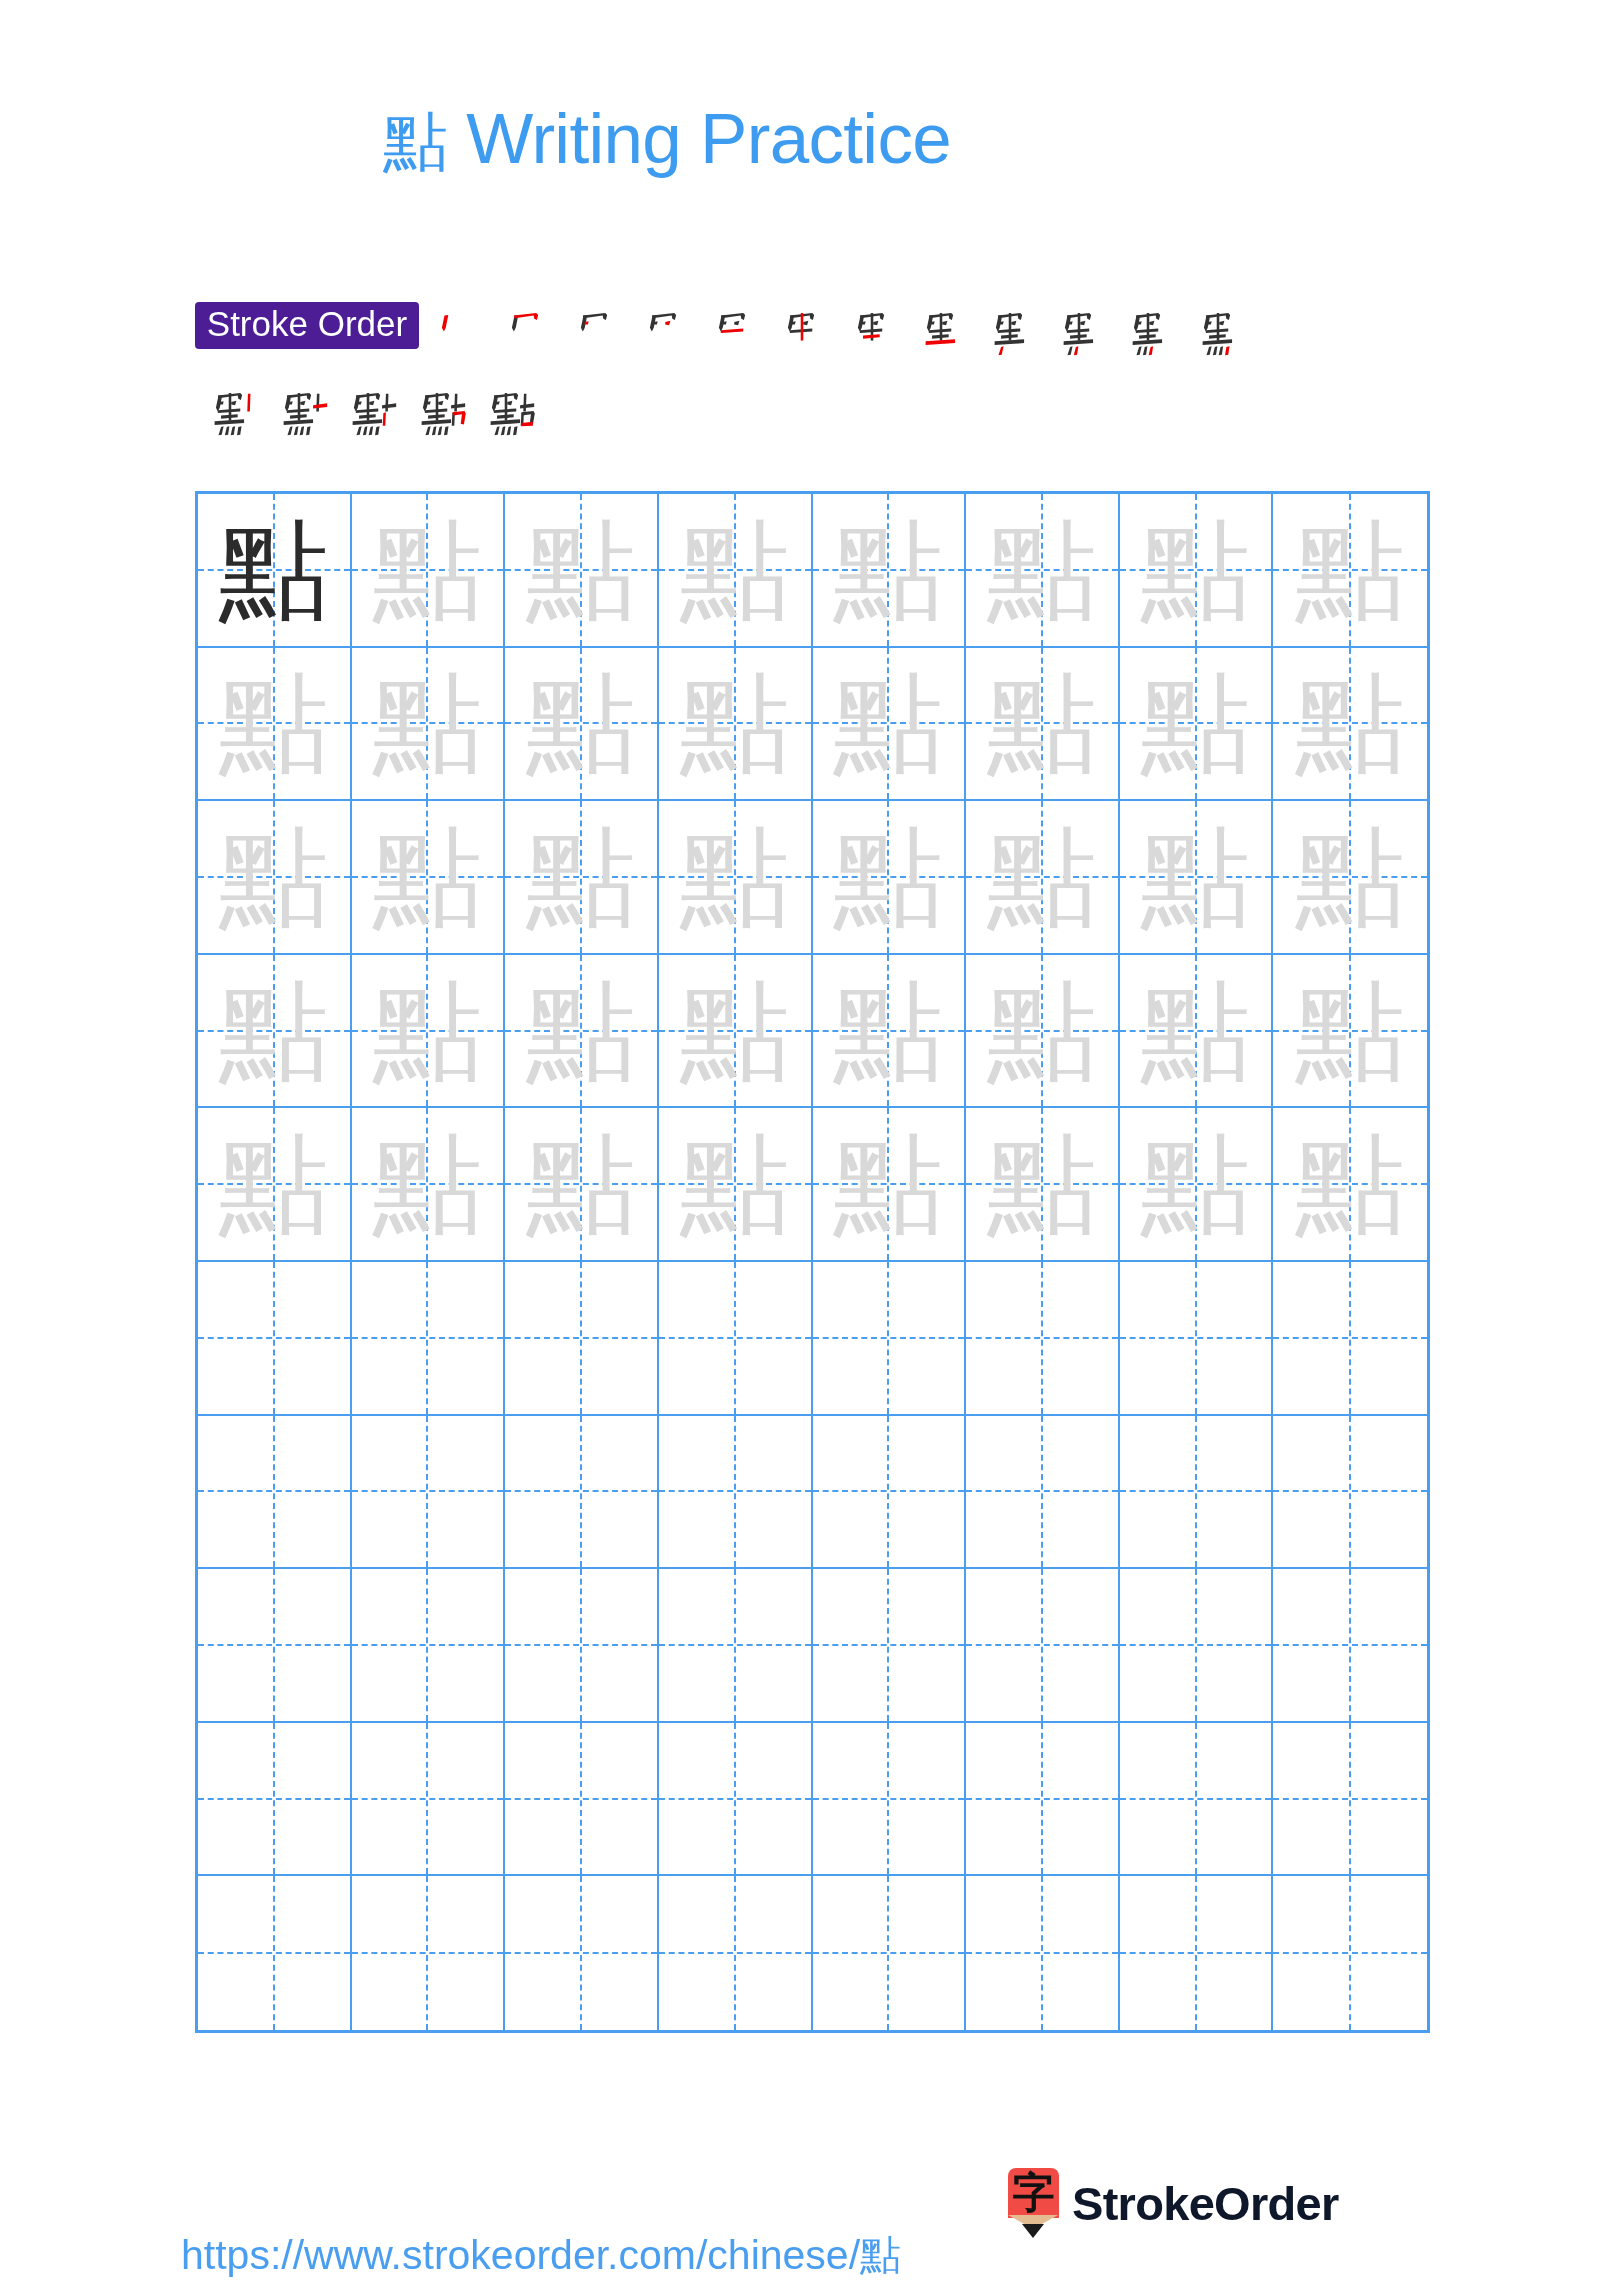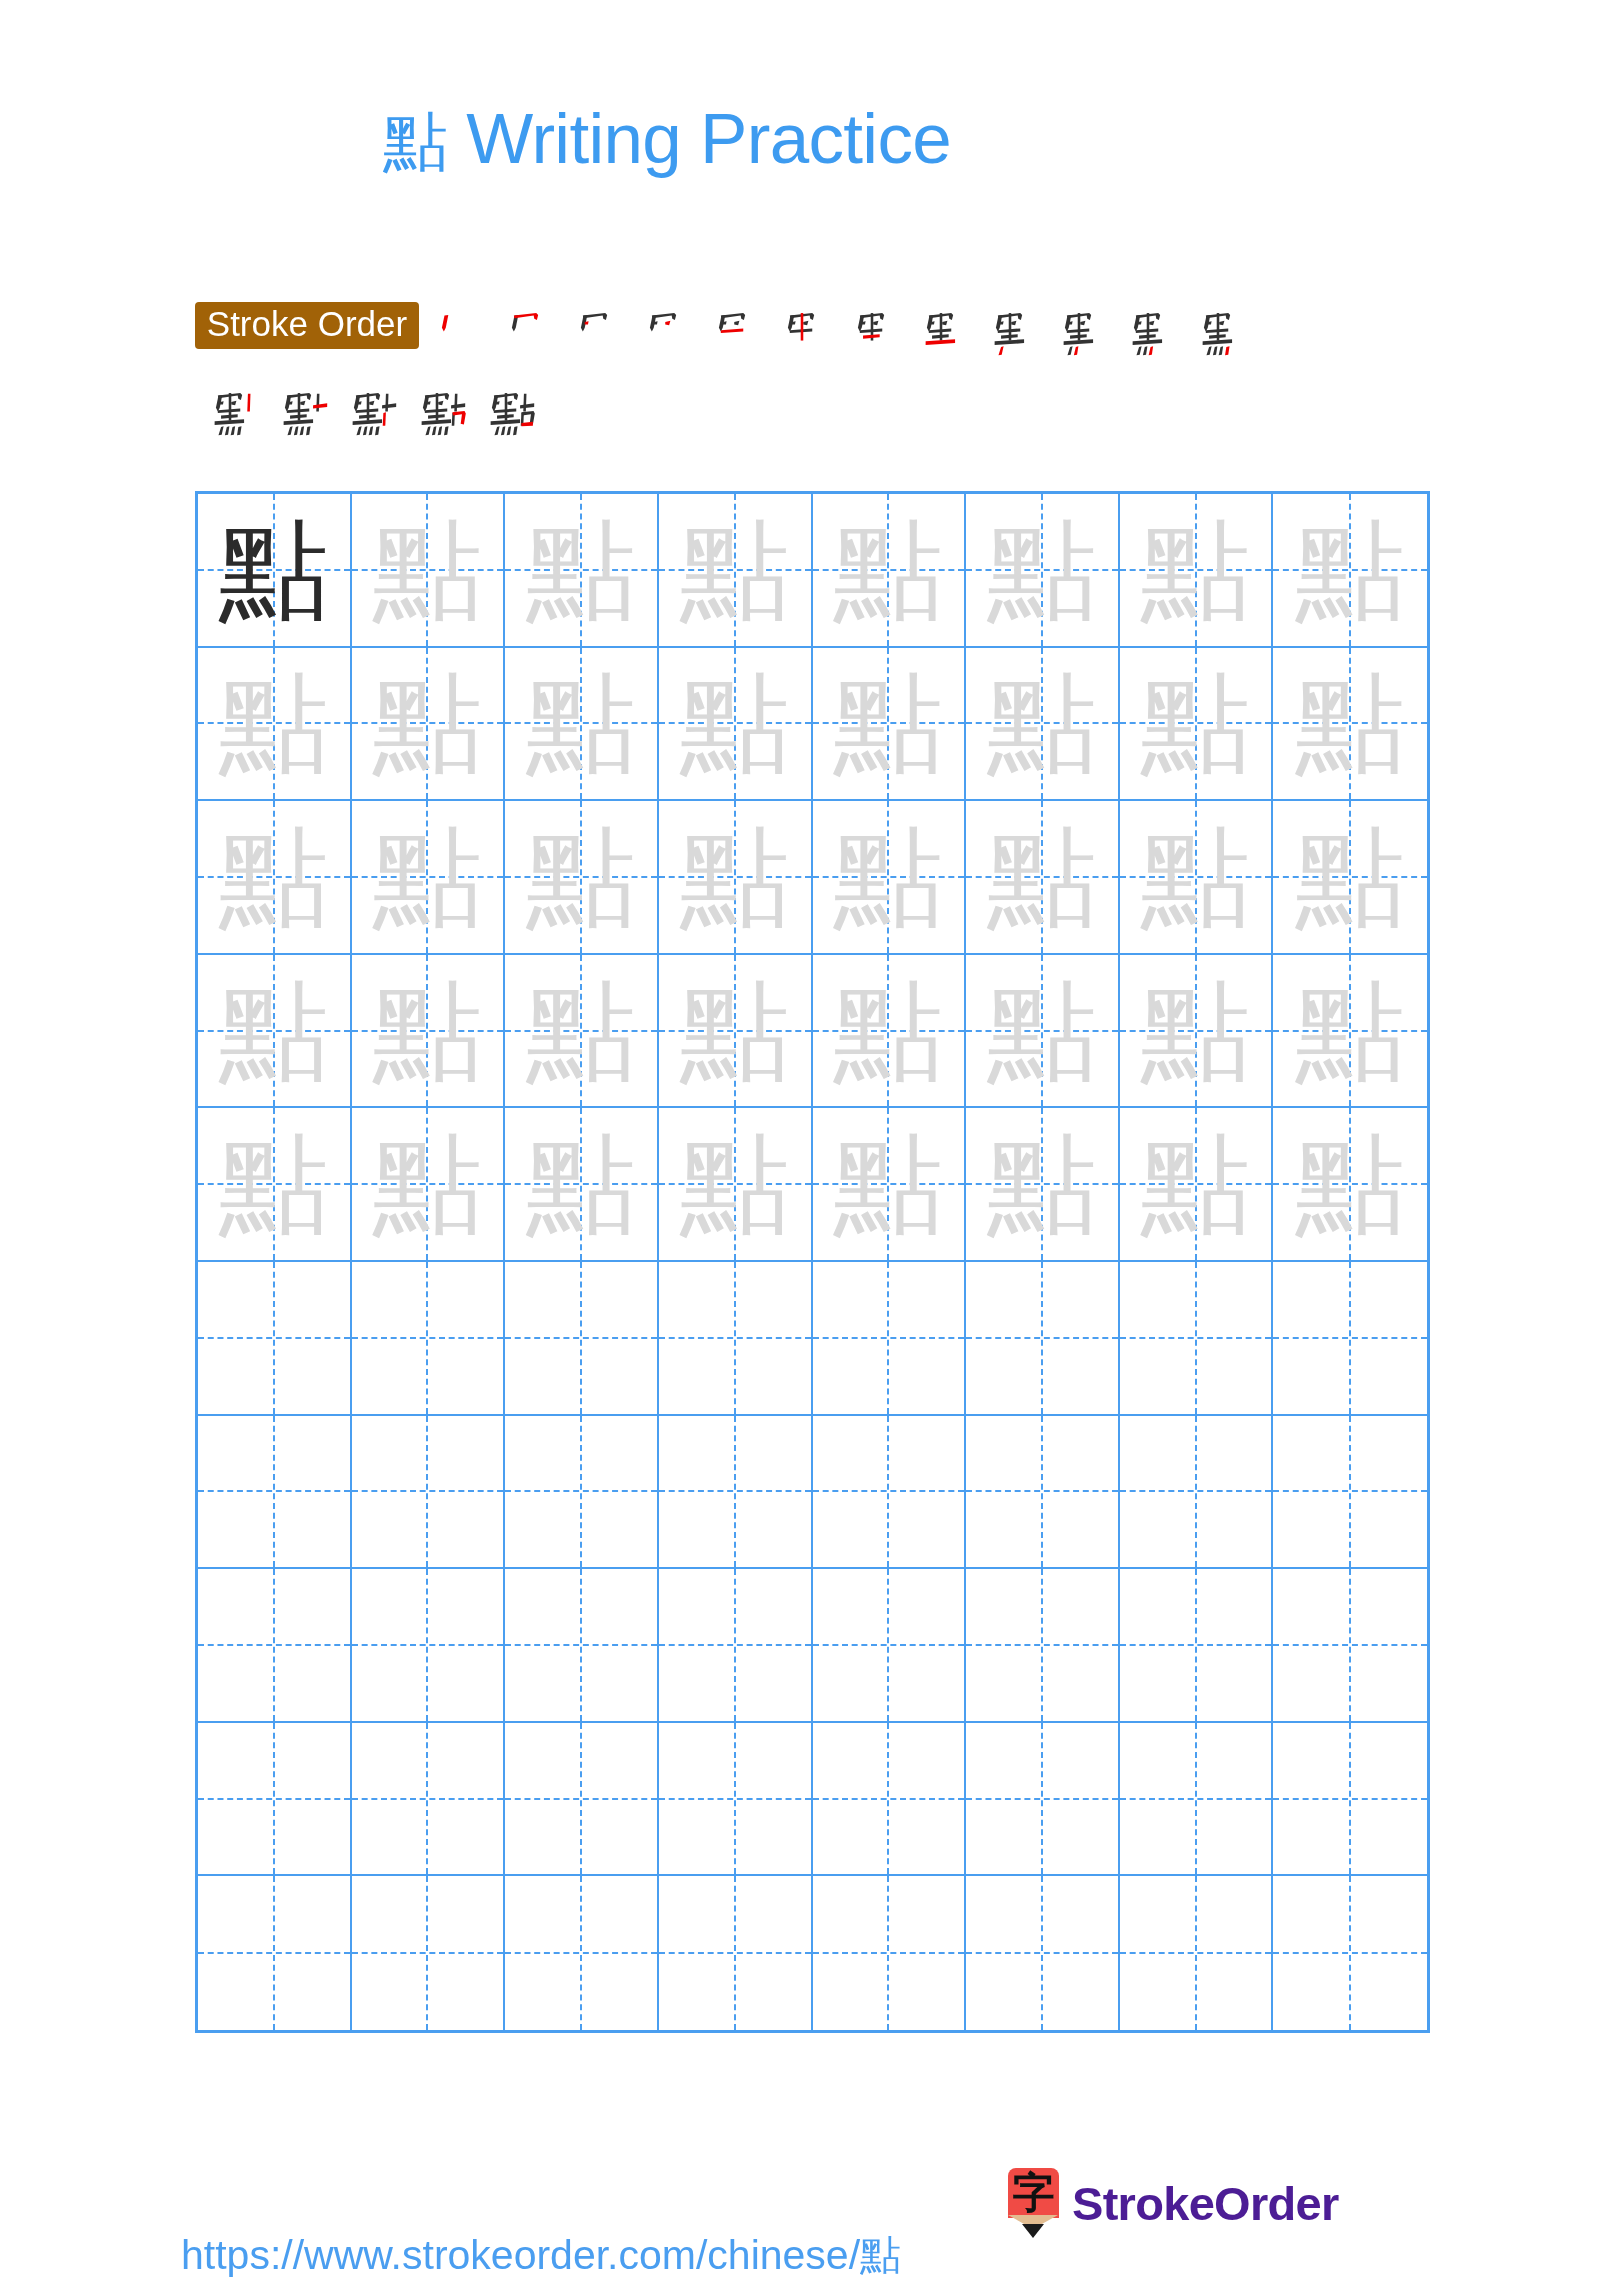--- a/index.html
+++ b/index.html
@@ -38,21 +38,21 @@
 
   
   #stroke-order-section {
     position: absolute;
     top: 302px;
     left: 195px;
     width: 1243px;
   }
   #stroke-order-badge {
     display: inline-block;
-    background: #a16207;
+    background: #4c1d95;
     color: #ffffff;
     font-size: 35px;
     font-weight: 400;
     padding: 3.9px 11.8px 7.9px 11.8px;
     border-radius: 3.9px;
     line-height: 1.0;
     vertical-align: top;
     margin-right: 2.6px;
     white-space: nowrap;
   }
@@ -205,21 +205,21 @@
     width: 51px;
     height: 47px;
     color: #111111;
     font-family: "DejaVu Sans", sans-serif;
     font-size: 42px;
     line-height: 47px;
     text-align: center;
     font-weight: 700;
   }
   #logo-text {
-    color: #4c1d95;
+    color: #0f172a;
     font-size: 47px;
     font-weight: 700;
     letter-spacing: -0.7px;
     white-space: nowrap;
   }
 </style>
 </head>
 <body>
 
 <div id="page-title">

